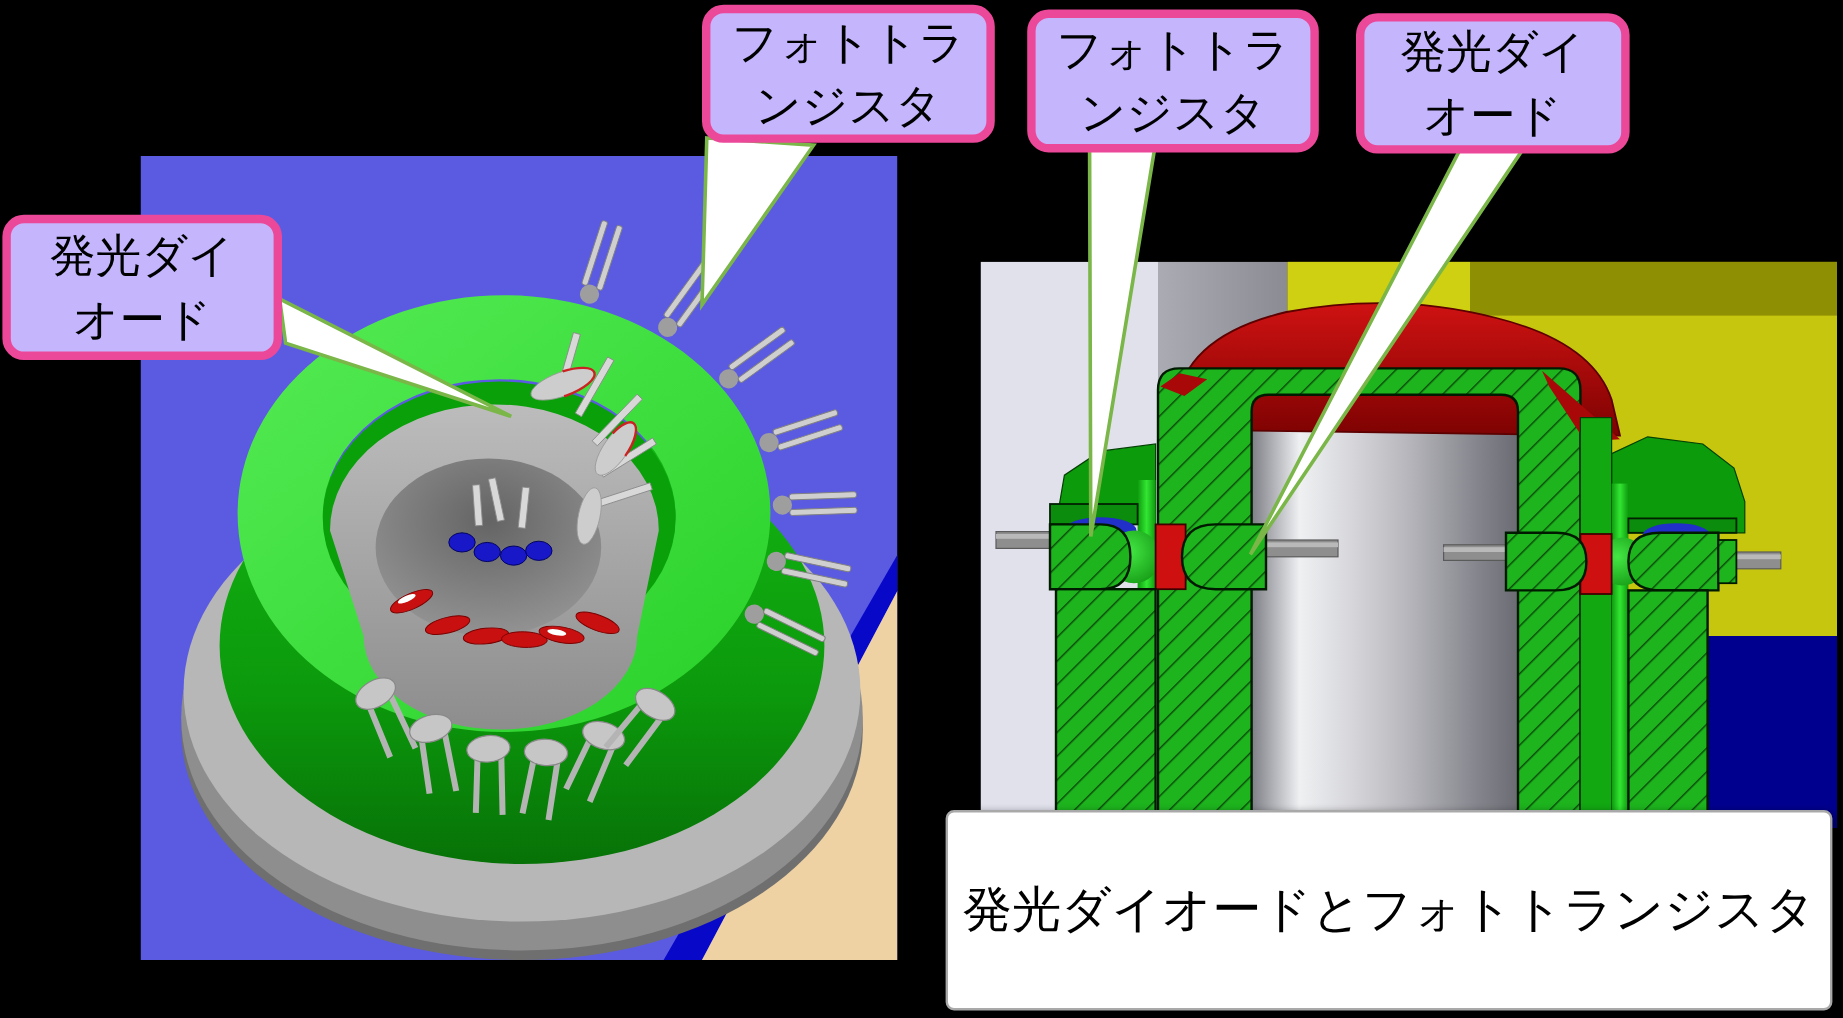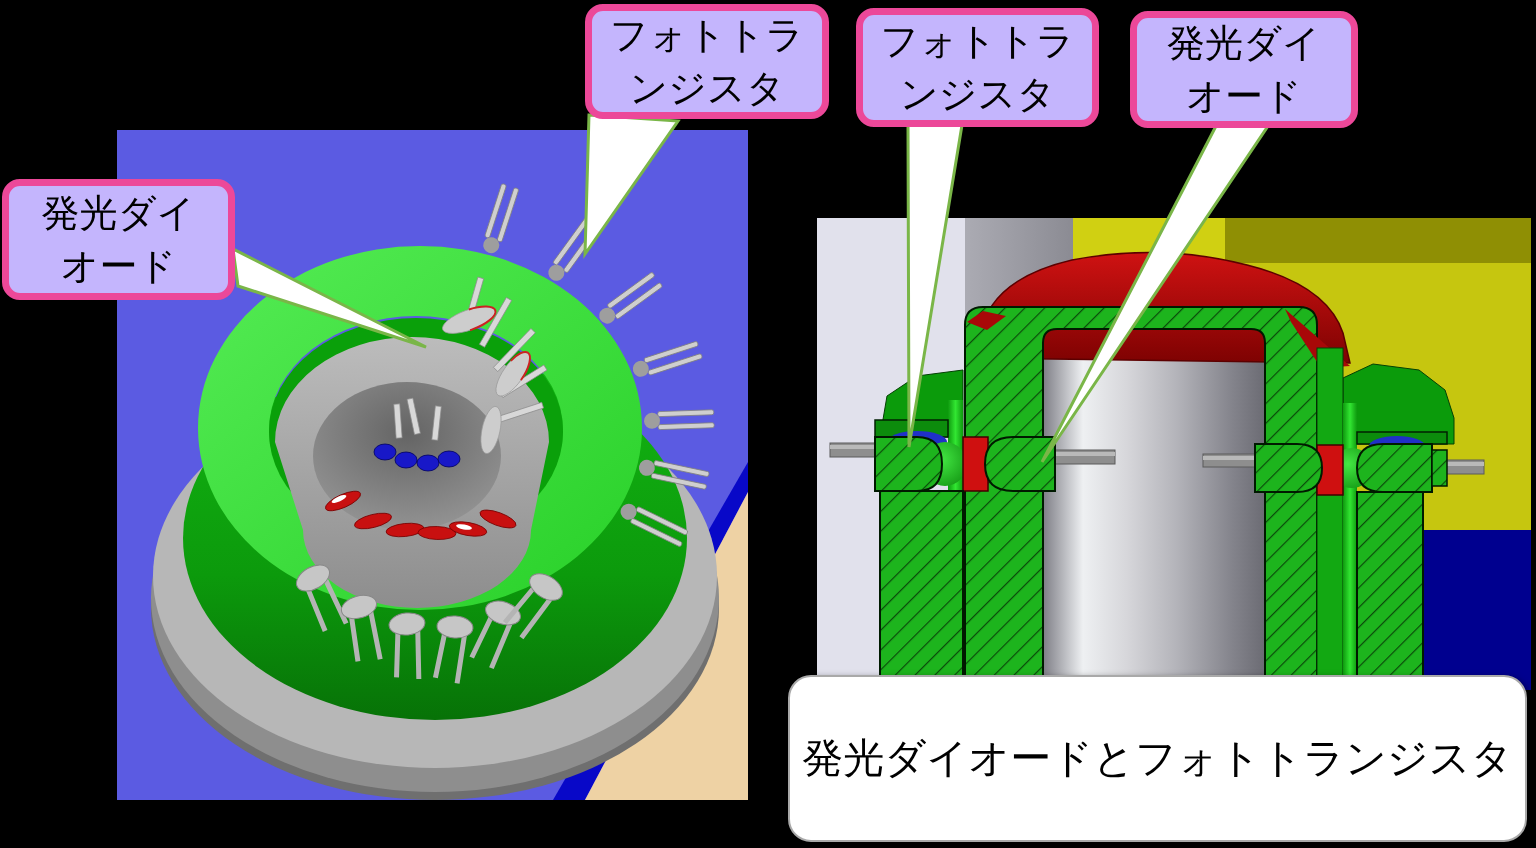--- a/index.html
+++ b/index.html
@@ -12,21 +12,21 @@
   #leader-overlay{position:absolute;left:0;top:0;width:1536px;height:848px;pointer-events:none;}
   .callout{position:absolute;background:#c4b5fd;border:7px solid #ec4899;border-radius:18px;
            display:flex;flex-direction:column;justify-content:center;align-items:center;
            color:#000;font-size:38px;line-height:53px;font-weight:500;text-align:center;
            box-sizing:border-box;}
   #callout-led-left{left:2px;top:179px;width:233px;height:121px;}
   #callout-pt-left{left:585px;top:4px;width:244px;height:115px;}
   #callout-pt-right{left:856px;top:8px;width:243px;height:119px;}
   #callout-led-right{left:1130px;top:11px;width:228px;height:117px;}
   .caption{position:absolute;left:788px;top:675px;width:739px;height:167px;box-sizing:border-box;
-           background:#fff;border:2px solid #a9a9a9;border-radius:23px;
+           background:#fff;border:2px solid #a9a9a9;border-radius:7px;
            box-shadow:2px 3px 7px rgba(0,0,0,0.55);
            display:flex;flex-direction:column;justify-content:center;align-items:center;
            color:#000;font-size:41px;line-height:57px;font-weight:500;text-align:center;}
 </style>
 </head>
 <body>
 
 <div class="canvas">
 
   <div class="photo" id="photo-left">

